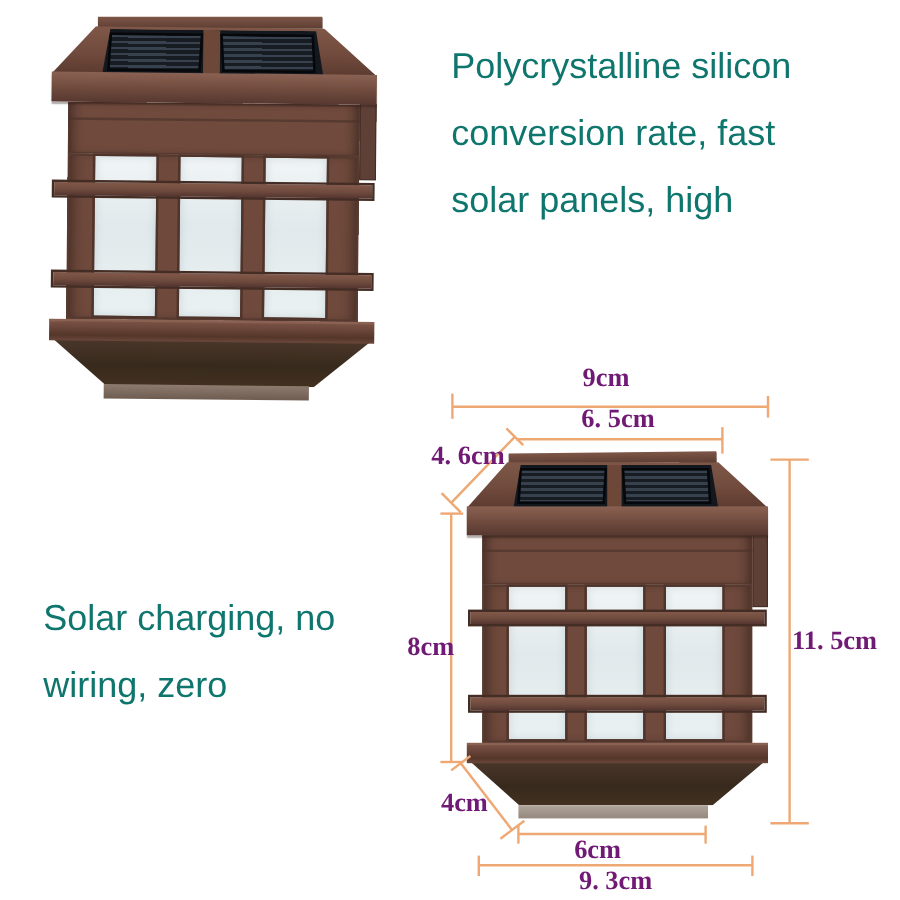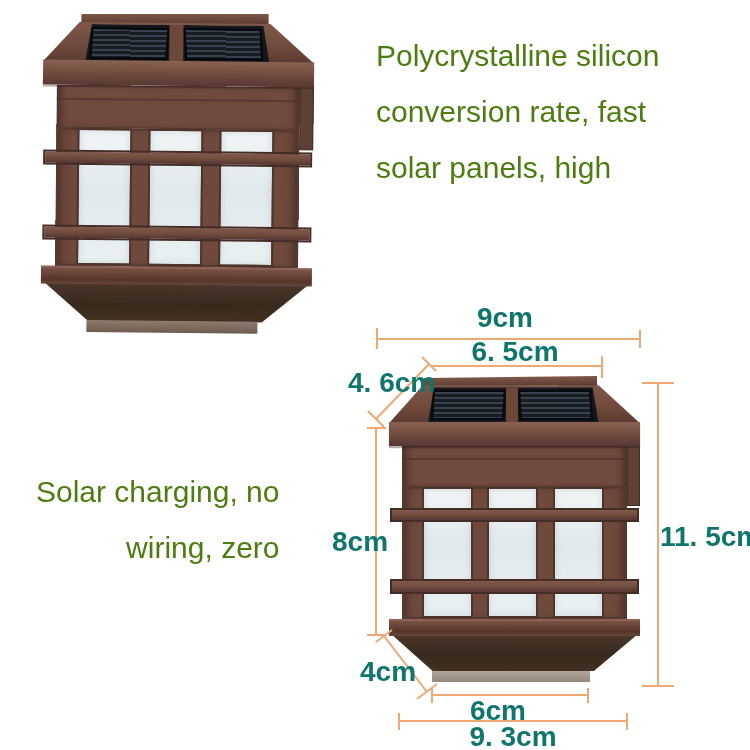--- a/index.html
+++ b/index.html
@@ -2,23 +2,23 @@
 <html><head>
 <meta charset="utf-8">
 <style>
   html,body { margin:0; padding:0; background:#ffffff; }
   .stage {
     position:relative; width:750px; height:750px; background:#ffffff;
     overflow:hidden; font-family:"Liberation Sans", sans-serif;
   }
 
   
-  .feature { position:absolute; color:#4d7c0f; font-size:30px; line-height:56px; }
+  .feature { position:absolute; color:#0f766e; font-size:30px; line-height:56px; }
   .feature-top { left:376px; top:28px; }
-  .feature-bottom { left:36px; top:464px;text-align:right; }
+  .feature-bottom { left:36px; top:488px; }
   .feature .line { white-space:nowrap; }
 
   
   .lamp { position:absolute; }
   .lamp > div { position:absolute; box-sizing:border-box; }
 
   .ridge {
     left:14%; width:69%; top:0.3%; height:3%;
     background:linear-gradient(180deg,#7d5748,#5e3d32);
     box-shadow:0 1px 0 #46302a;
@@ -104,22 +104,22 @@
   }
   .lamp-dim .base { background:linear-gradient(180deg,#b2a69c,#95887d); }
 
   .lamp-hero { left:42px; top:13px; width:271px; height:321px; transform:rotate(0.6deg); }
   .lamp-dim  { left:389px; top:376px; width:251px; height:307px; }
 
   
   .dim-lines { position:absolute; left:0; top:0; z-index:6; pointer-events:none; }
   .dim-lines line { stroke:#eda874; stroke-width:2; }
   .dim-label {
-    position:absolute; z-index:7; font-weight:bold; font-size:28px; color:#0f766e;
-    text-align:center; white-space:nowrap; line-height:1.1;
+    position:absolute; z-index:7; font-weight:bold; font-size:22px; color:#701a75;
+    text-align:center; white-space:nowrap; line-height:1.1;font-family:Liberation Serif, serif;
   }
   .lbl-top-width    { left:430px; top:303px; width:150px; }
   .lbl-panel-width  { left:440px; top:337px; width:150px; }
   .lbl-roof-depth   { left:348px; top:368px; width:84px;  }
   .lbl-body-height  { left:332px; top:527px; width:54px;  }
   .lbl-total-height { left:660px; top:522px; width:92px; text-align:left; }
   .lbl-skirt-height { left:360px; top:657px; width:54px;  }
   .lbl-base-width   { left:442px; top:696px; width:112px; }
   .lbl-bottom-width { left:447px; top:722px; width:132px; }
 </style>

